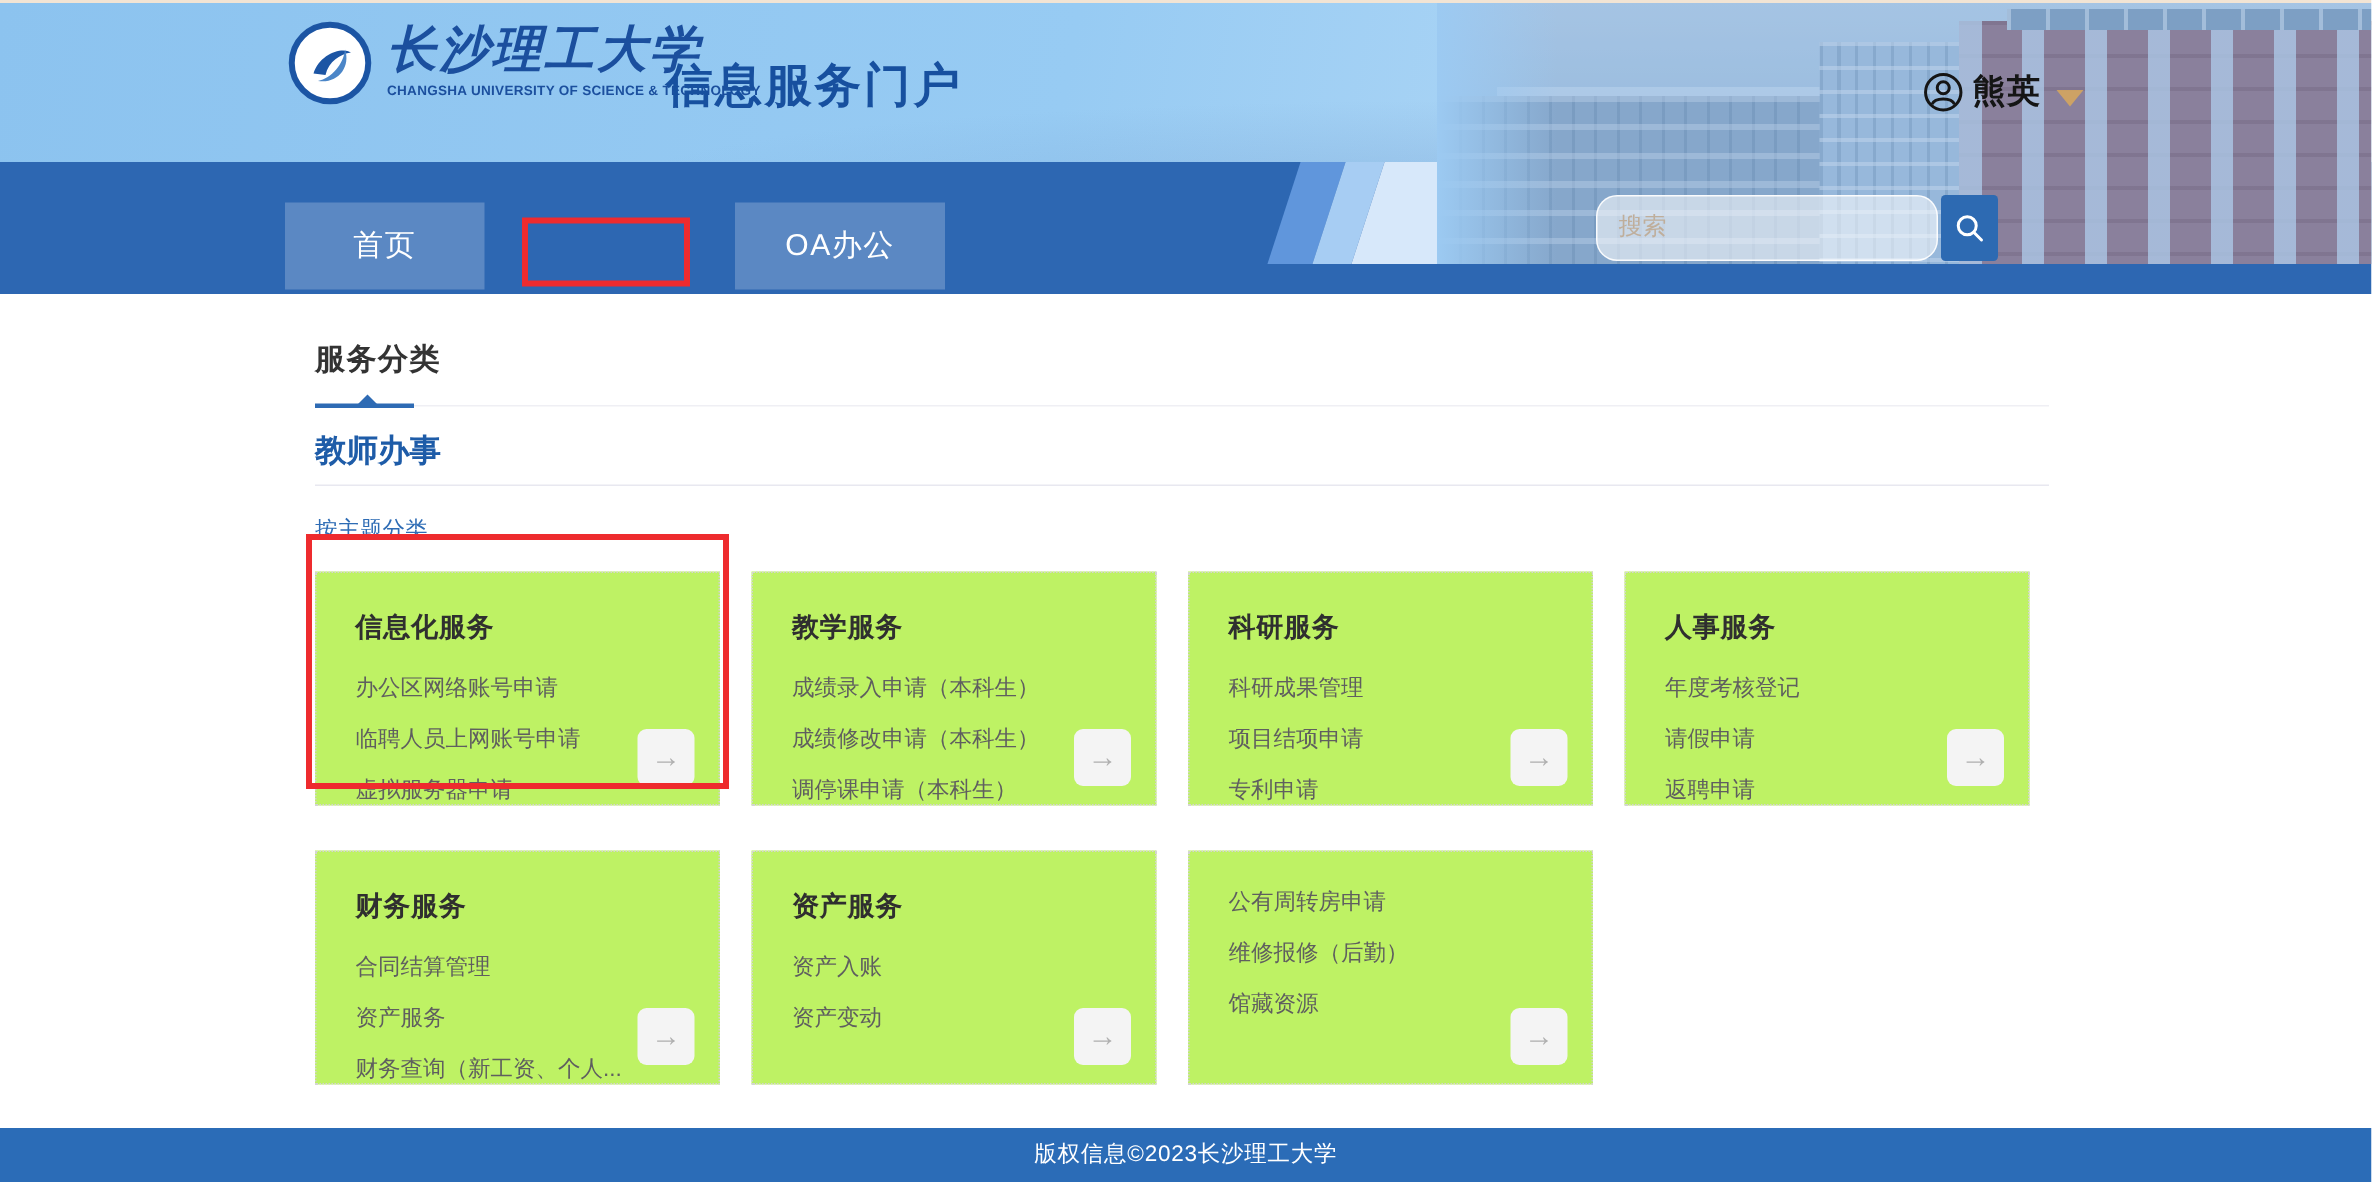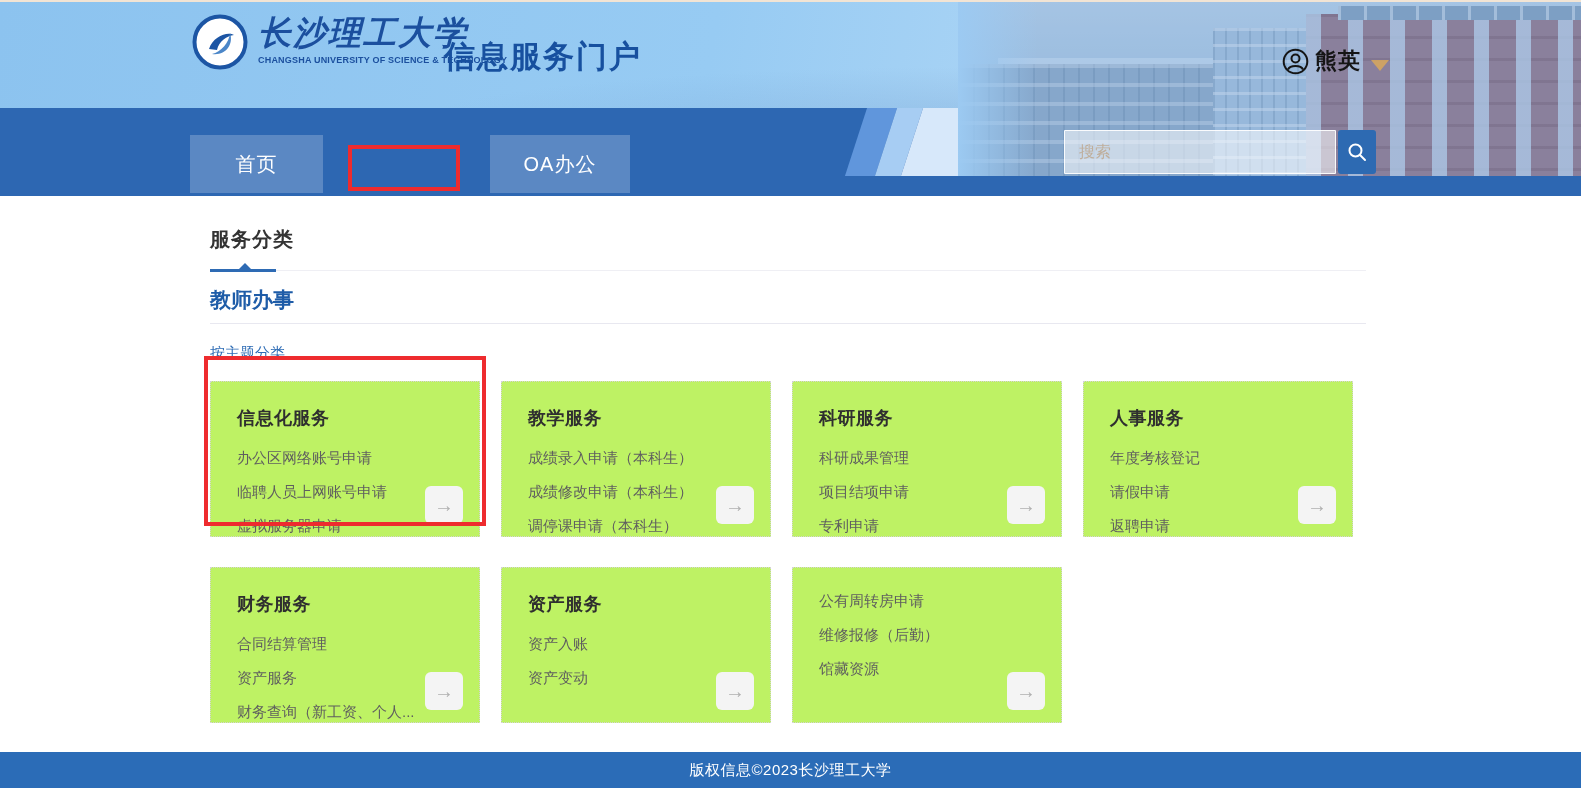--- a/index.html
+++ b/index.html
@@ -50,22 +50,22 @@
     letter-spacing:2px;z-index:6;}
   
   .user-chip{position:absolute;left:1282px;top:46px;display:flex;align-items:center;z-index:7;cursor:pointer;}
   .user-chip svg{display:block;}
   .user-name{margin-left:6px;font-size:22px;font-weight:bold;color:#151515;letter-spacing:1px;}
   .caret{margin-left:10px;margin-top:8px;width:0;height:0;
     border-left:9px solid transparent;border-right:9px solid transparent;border-top:11px solid #d8a85c;opacity:.85;}
   
   .search{position:absolute;left:1064px;top:130px;display:flex;z-index:7;}
   .search input{
-    width:272px;height:44px;box-sizing:border-box;border:1px solid rgba(255,255,255,0.9);
-    background:rgba(255,255,255,0.55);border-radius:1px;padding:0 14px;font-size:16px;color:#333;outline:none;}
+    width:228px;height:44px;box-sizing:border-box;border:1px solid rgba(255,255,255,0.9);
+    background:rgba(255,255,255,0.55);border-radius:14px;padding:0 14px;font-size:16px;color:#333;outline:none;}
   .search input::placeholder{color:#bfae9b;}
   .search .btn{width:38px;height:44px;margin-left:2px;border:none;border-radius:3px;background:#2d6ab2;
     display:flex;align-items:center;justify-content:center;cursor:pointer;}
   
   .tab{position:absolute;top:135px;text-align:center;font-size:20px;z-index:6;cursor:pointer;letter-spacing:1px;}
   .tab.t1{left:190px;width:133px;height:58px;line-height:58px;background:rgba(255,255,255,0.22);color:#fff;}
   .tab.t2{left:340px;width:140px;height:61px;line-height:58px;background:#f2f6fb;color:#2a5c9f;font-weight:bold;}
   .tab.t3{left:490px;width:140px;height:58px;line-height:58px;background:rgba(255,255,255,0.22);color:#fff;}
   
   .main{position:absolute;left:0;top:196px;right:0;bottom:36px;background:#fff;}

